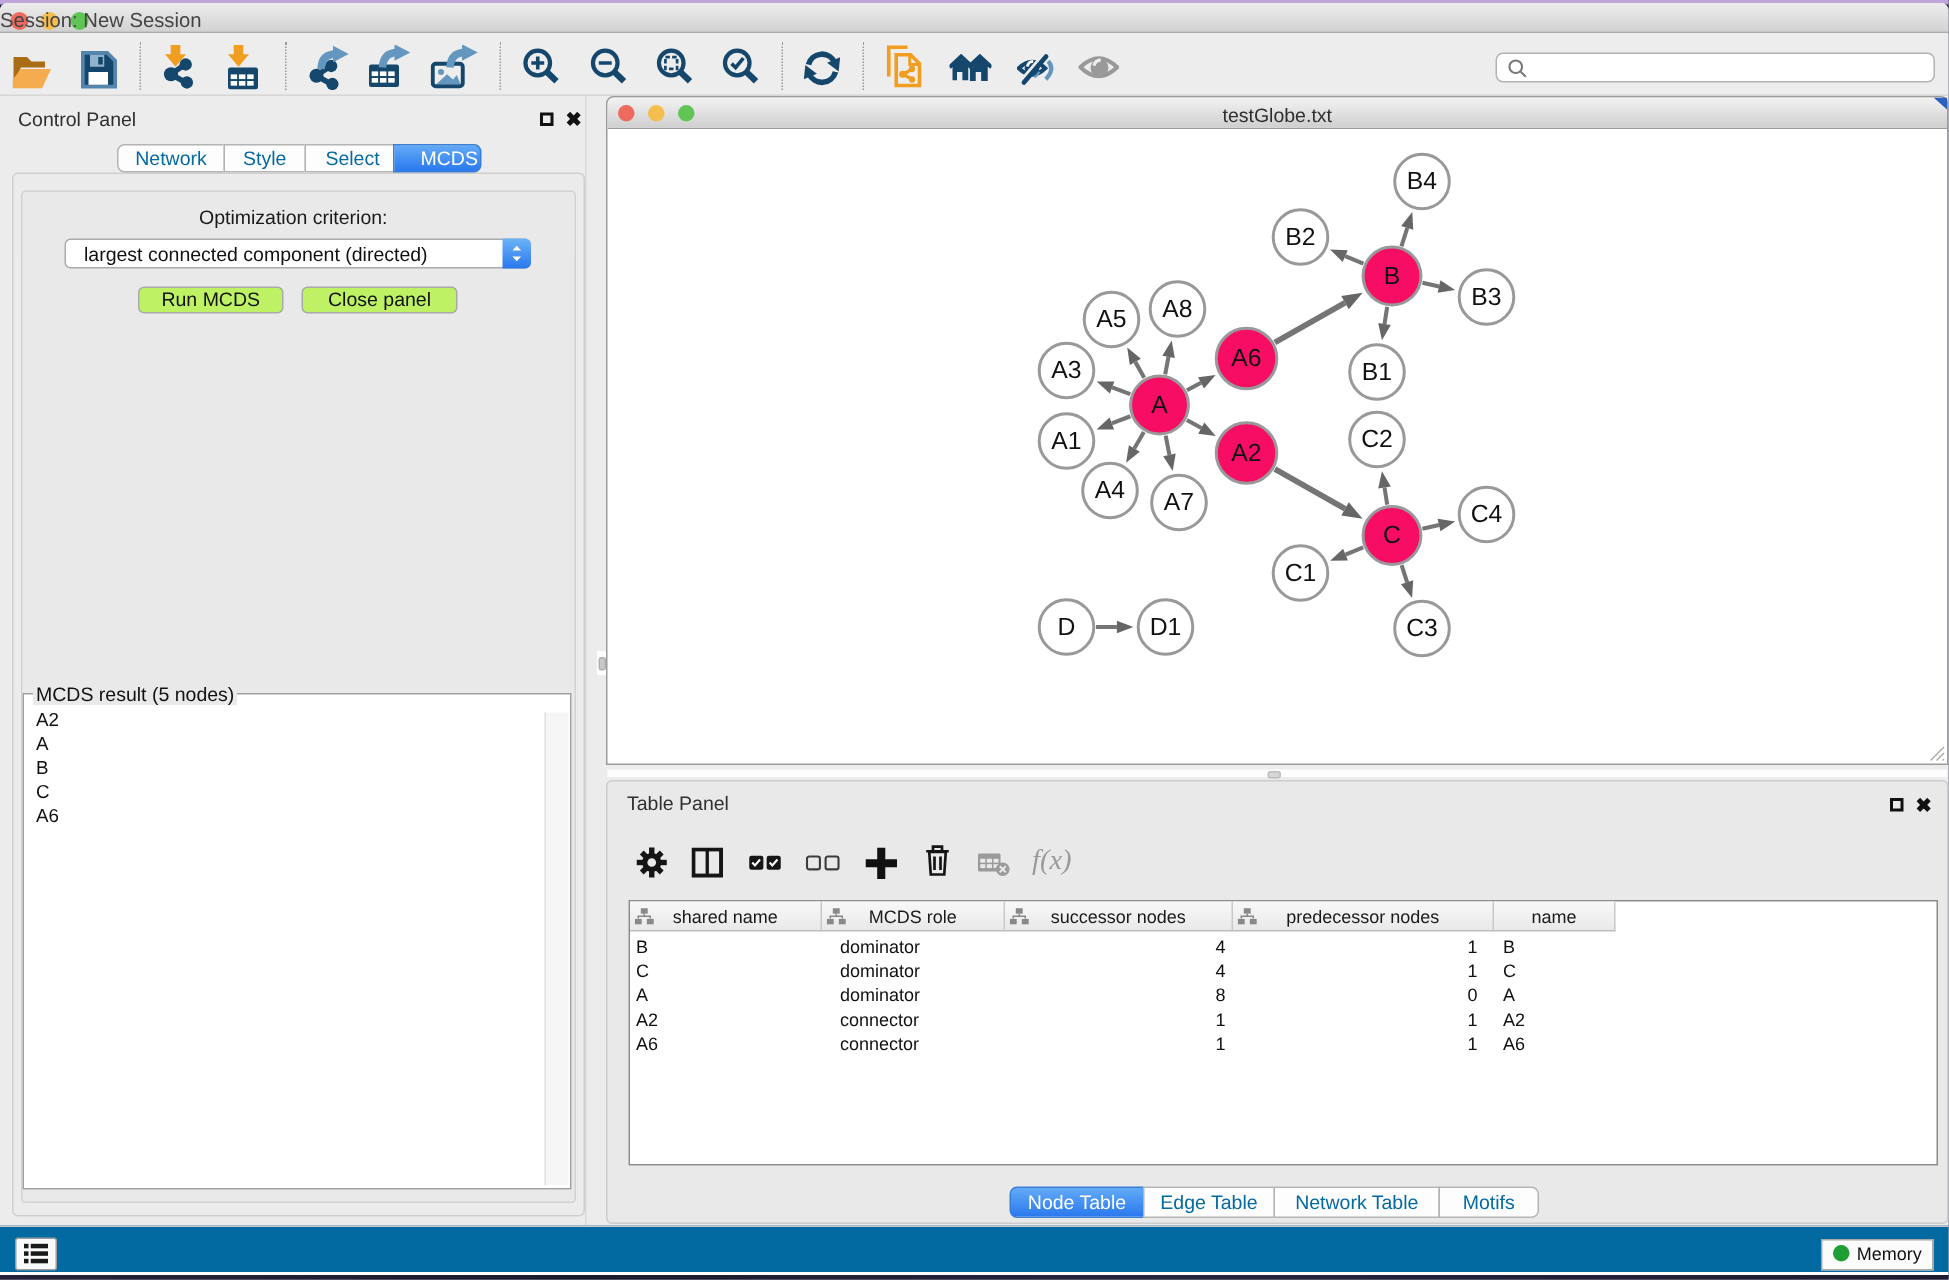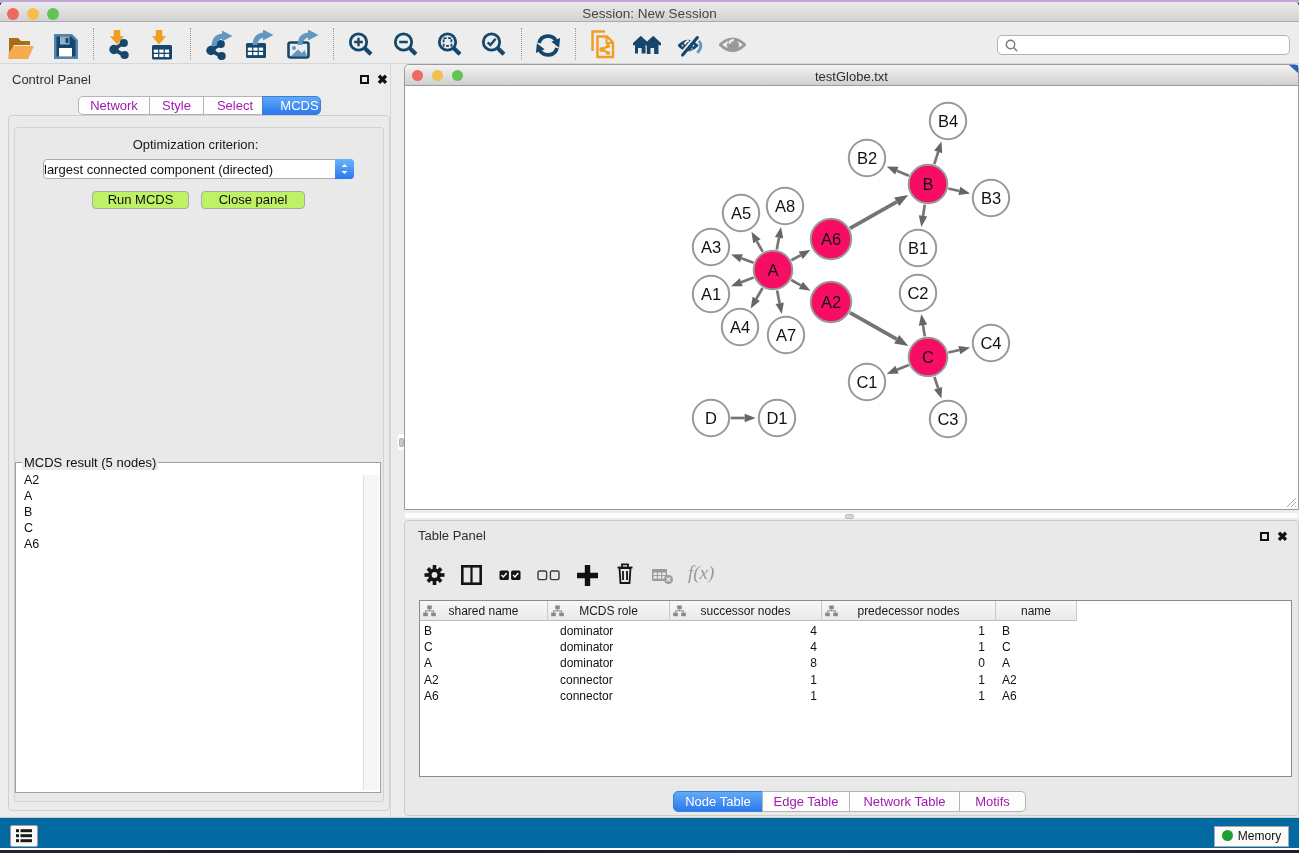--- a/index.html
+++ b/index.html
@@ -7,49 +7,49 @@
 body { font-family:"Liberation Sans", sans-serif; background:#201f35; }
 #root { position:absolute; left:0; top:0; width:1299px; height:853px; }
 #desktop { position:absolute; left:0; top:0; width:1299px; height:853px;
   background:linear-gradient(90deg,#23223a 0%,#1b1b2e 30%,#262540 60%,#1d1c32 100%); }
 #desktoptop { position:absolute; left:0; top:0; width:1299px; height:3px; background:#c0a5d8; }
 #window { position:absolute; left:0; top:2px; width:1299px; height:848px;
   background:#ececec; border-radius:5px 5px 0 0; overflow:hidden; }
 #titlebar { position:absolute; left:0; top:0; width:1299px; height:20px;
   background:linear-gradient(#ececec,#d2d2d2); border-bottom:1px solid #acacac; }
 .tl { position:absolute; top:6px; width:12px; height:12px; border-radius:50%; }
-#titletext { position:absolute; top:4px; left:0; width:1299px; text-align:center;
+#titletext { position:absolute; top:4px; left:0; width:1299px; text-align:left;
   font-size:13.5px; color:#444444; }
 #toolbar { position:absolute; left:0; top:21px; width:1299px; height:41px;
   background:#ededed; border-bottom:1px solid #d6d6d6; }
 .tbsep { position:absolute; top:5px; height:32px; width:0;
   border-left:1px dotted #9a9a9a; }
 .tbi { position:absolute; }
 #searchbox { position:absolute; left:997px; top:12px; width:293px; height:20px;
   background:#fff; border:1px solid #b3b3b3; border-radius:5px; }
 #main { position:absolute; left:0; top:62px; width:1299px; height:753px; background:#ececec; }
 
 #cp { position:absolute; left:0; top:0; width:391px; height:753px; background:#ececec;
   border-right:1px solid #d8d8d8; }
 #cp-title { position:absolute; left:12px; top:8px; font-size:13px; color:#2f2f2f; }
 .wbtn-sq { position:absolute; width:9px; height:9px; border:2px solid #111; }
 .wbtn-x { position:absolute; font-size:13px; font-weight:bold; color:#111; line-height:11px; }
 .tabs { position:absolute; height:19px; }
 .tab { position:absolute; top:0; height:19px; background:#fdfdfd; border:1px solid #b4b4b4;
-  font-size:13px; color:#a21caf; text-align:center; line-height:18px; }
+  font-size:13px; color:#0369a1; text-align:center; line-height:18px; }
 .tab.sel { background:linear-gradient(#62aaf7,#2a79ee); color:#fff; border-color:#3a7fd6; }
 #cp-outer { position:absolute; left:8px; top:51px; width:382px; height:696px;
   background:#ebebeb; border:1px solid #cfcfcf; border-radius:4px; }
 #cp-body { position:absolute; left:14px; top:63px; width:370px; height:675px;
   background:#e9e9e9; border:1px solid #d2d2d2; border-radius:3px; }
 #optlabel { position:absolute; left:0; top:73px; width:391px; text-align:center;
   font-size:13px; color:#1a1a1a; }
 #combo { position:absolute; left:43px; top:95px; width:311px; height:20px; background:#fff;
   border:1px solid #ababab; border-radius:4px; font-size:13px; color:#111; line-height:19px;
-  padding-left:0; }
+  padding-left:12px; }
 #combo-btn { position:absolute; right:-1px; top:-1px; width:19px; height:20px;
   background:linear-gradient(#6cb3f8,#2a78ee); border-radius:0 4px 4px 0; }
 .pushbtn { position:absolute; top:127px; height:18px; background:#bef264;
   border:1px solid #a9a9a9; border-radius:4px; font-size:13px; color:#111;
   text-align:center; line-height:16px; }
 #fieldset { position:absolute; left:15px; top:398px; width:366px; height:331px;
   border:1px solid #9f9f9f; background:#fff; }
 #fs-legend { position:absolute; left:6px; top:-8px; background:#e9e9e9; padding:0 2px;
   font-size:13px; color:#111; }
 #fs-list { position:absolute; left:1px; top:1px; right:1px; bottom:1px; background:#fff;

